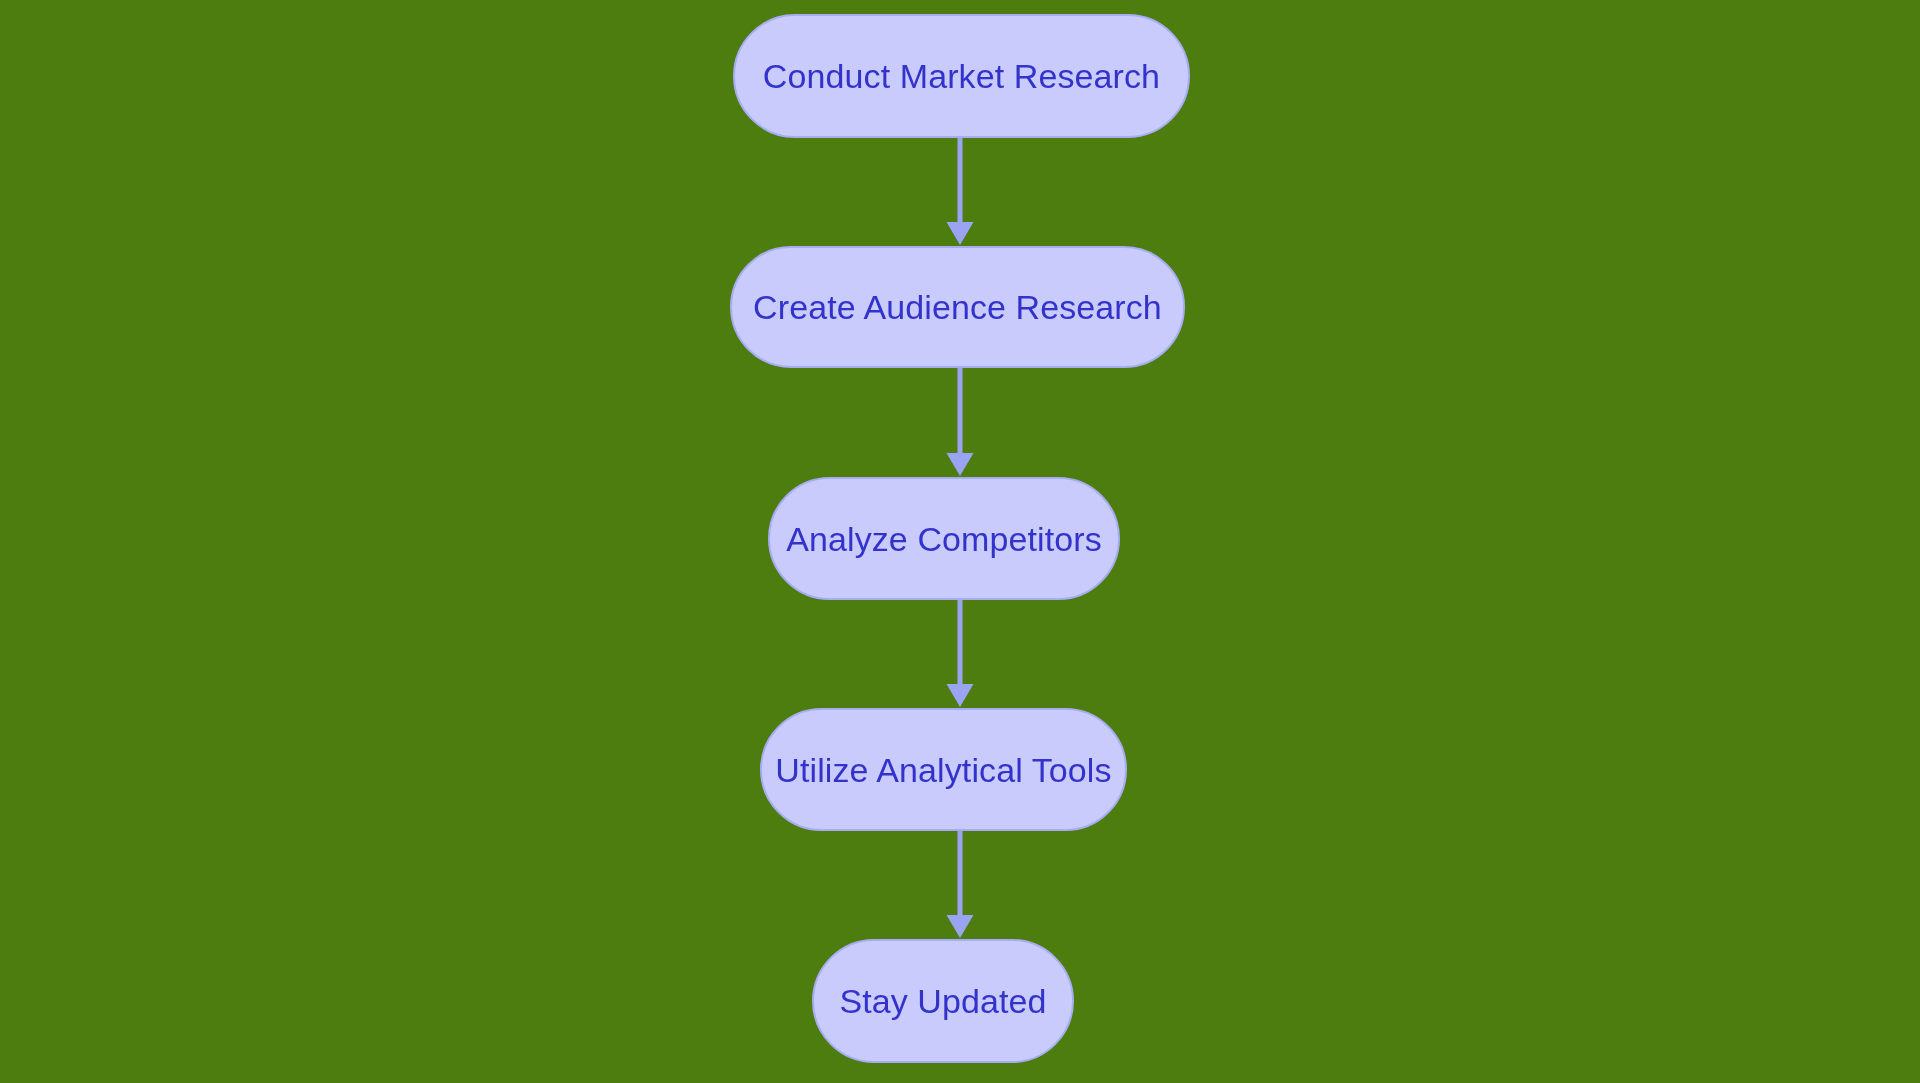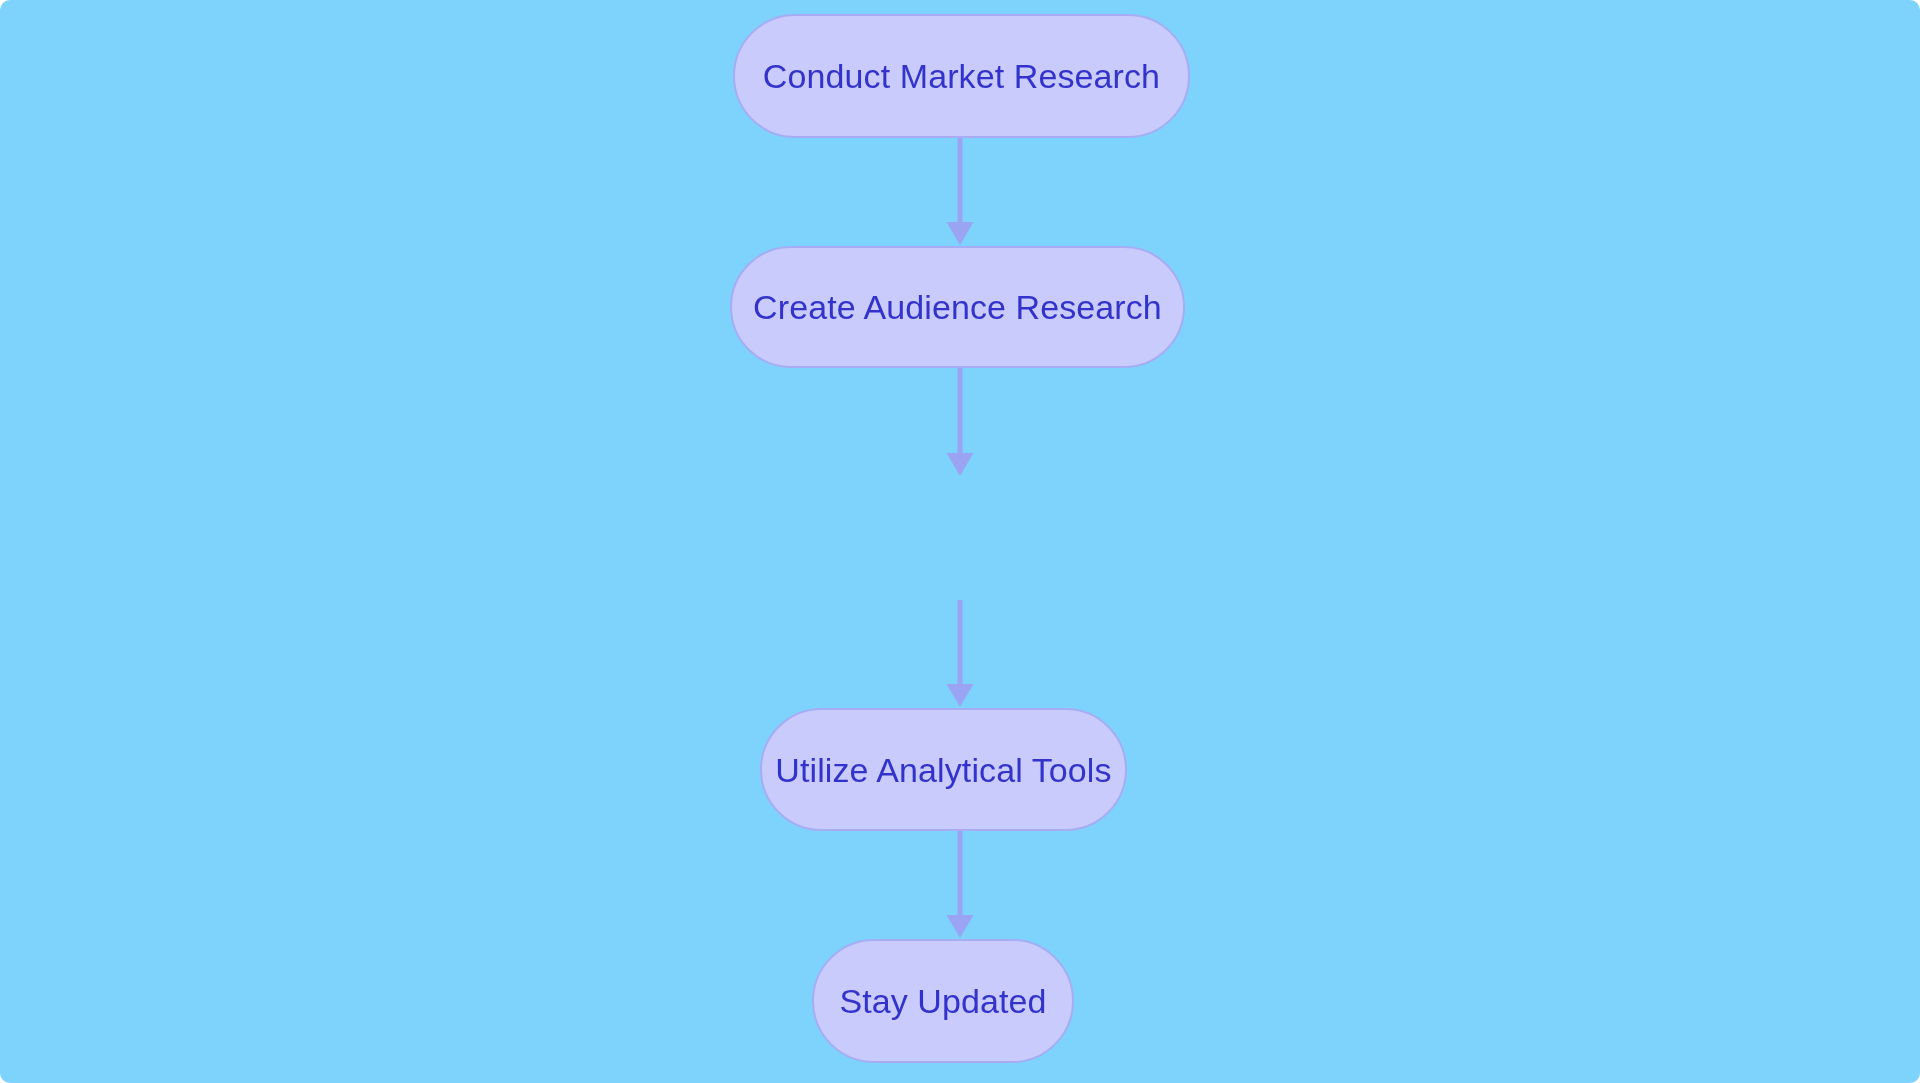--- a/index.html
+++ b/index.html
@@ -54,21 +54,21 @@
     stroke-width: 5;
     fill: none;
   }
   .arrow-head {
     fill: #9aa4f2;
   }
 </style>
 </head>
 <body>
 
-<div id="flow-canvas" style="background: #7dd3fc; border-radius: 10px;">
+<div id="flow-canvas" style="background: #4d7c0f;">
 
   <svg class="flow-arrow" viewBox="0 0 1920 1083" xmlns="http://www.w3.org/2000/svg">
     <g>
       <line class="arrow-line" x1="960" y1="138" x2="960" y2="224" style="stroke: rgb(154, 164, 242);"></line>
       <polygon class="arrow-head" points="946.5,222 973.5,222 960,245" style="fill: rgb(154, 164, 242);"></polygon>
     </g>
     <g>
       <line class="arrow-line" x1="960" y1="368" x2="960" y2="455" style="stroke: rgb(154, 164, 242);"></line>
       <polygon class="arrow-head" points="946.5,453 973.5,453 960,476" style="fill: rgb(154, 164, 242);"></polygon>
     </g>
@@ -83,20 +83,23 @@
   </svg>
 
   <div class="flow-node" id="node-0" style="left: 733px; top: 14px; width: 457px; height: 124px; background: rgb(200, 203, 251); border-color: rgb(166, 173, 244); color: rgb(51, 51, 204);">
     <span class="flow-node-label">Conduct Market Research</span>
   </div>
 
   <div class="flow-node" id="node-1" style="left: 730px; top: 246px; width: 455px; height: 122px; background: rgb(200, 203, 251); border-color: rgb(166, 173, 244); color: rgb(51, 51, 204);">
     <span class="flow-node-label">Create Audience Research</span>
   </div>
 
+  <div class="flow-node" id="node-2" style="left: 768px; top: 477px; width: 352px; height: 123px; background: rgb(200, 203, 251); border-color: rgb(166, 173, 244); color: rgb(51, 51, 204);">
+    <span class="flow-node-label">Analyze Competitors</span>
+  </div>
 
   <div class="flow-node" id="node-4" style="left: 812px; top: 939px; width: 262px; height: 124px; background: rgb(200, 203, 251); border-color: rgb(166, 173, 244); color: rgb(51, 51, 204);">
     <span class="flow-node-label">Stay Updated</span>
   </div>
 
   <div class="flow-node" id="node-3" style="left: 760px; top: 708px; width: 367px; height: 123px; background: rgb(200, 203, 251); border-color: rgb(166, 173, 244); color: rgb(51, 51, 204);">
     <span class="flow-node-label">Utilize Analytical Tools</span>
   </div>
 
 </div>

